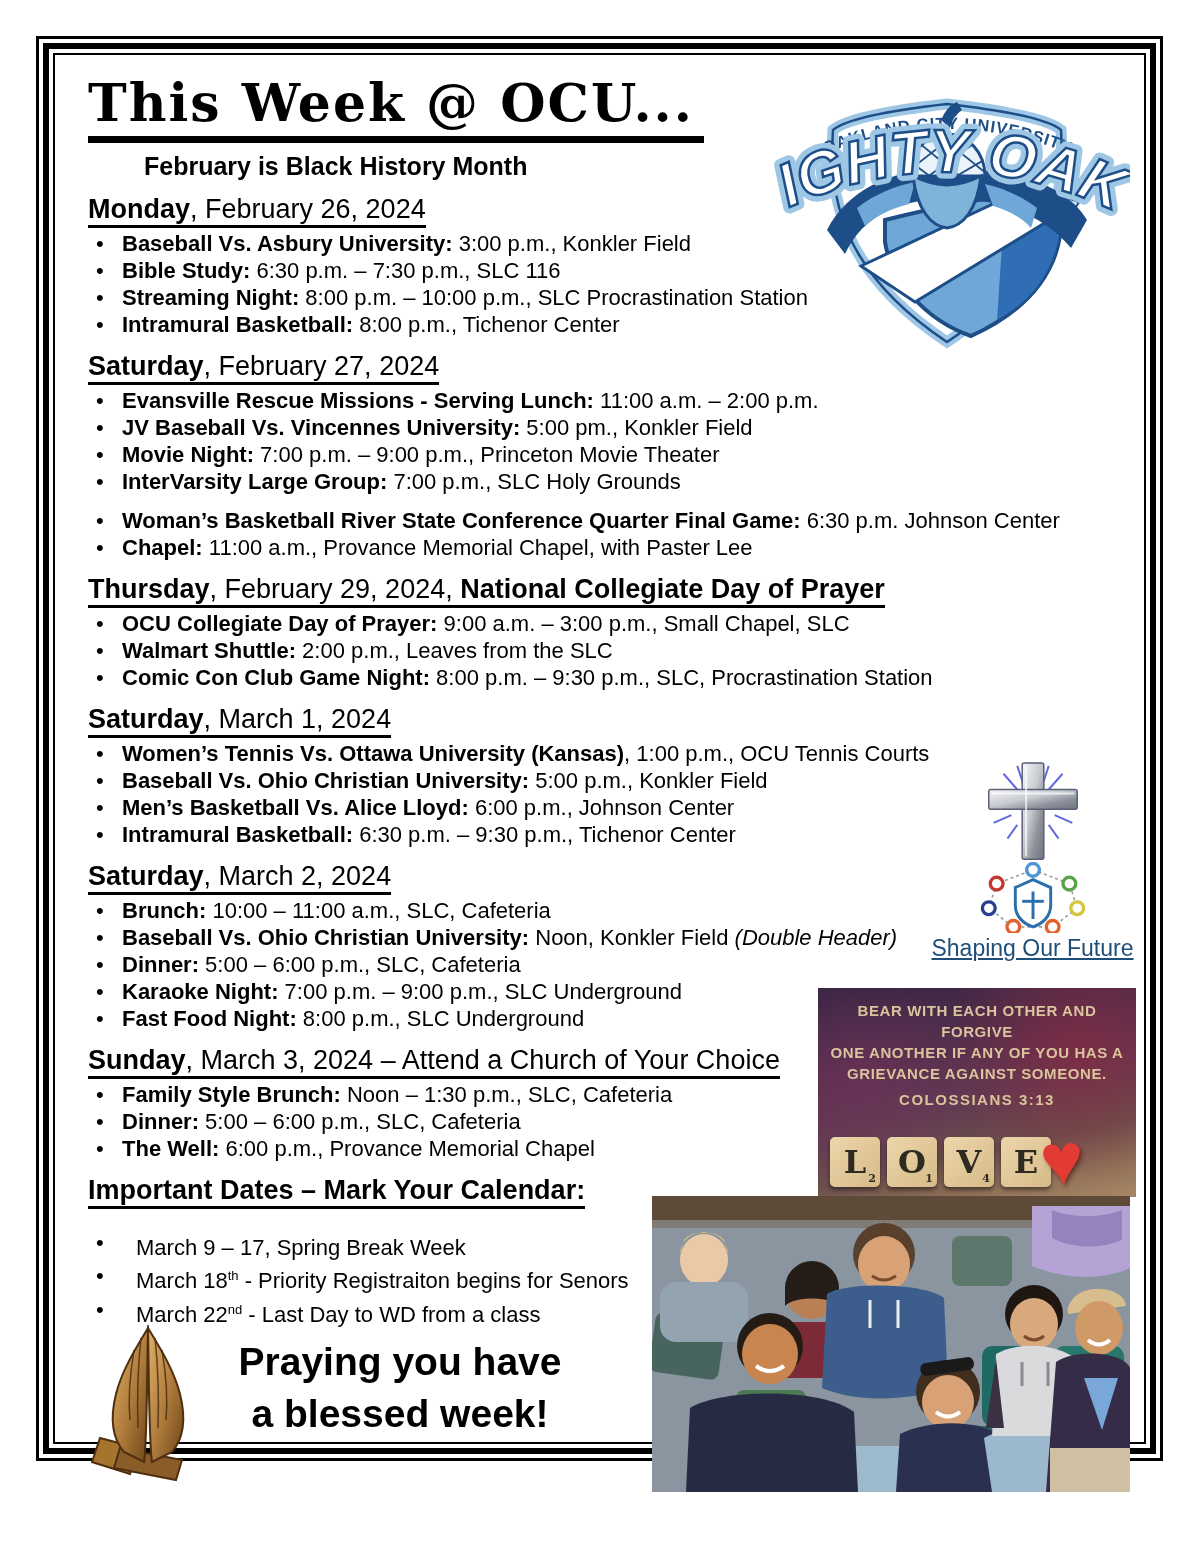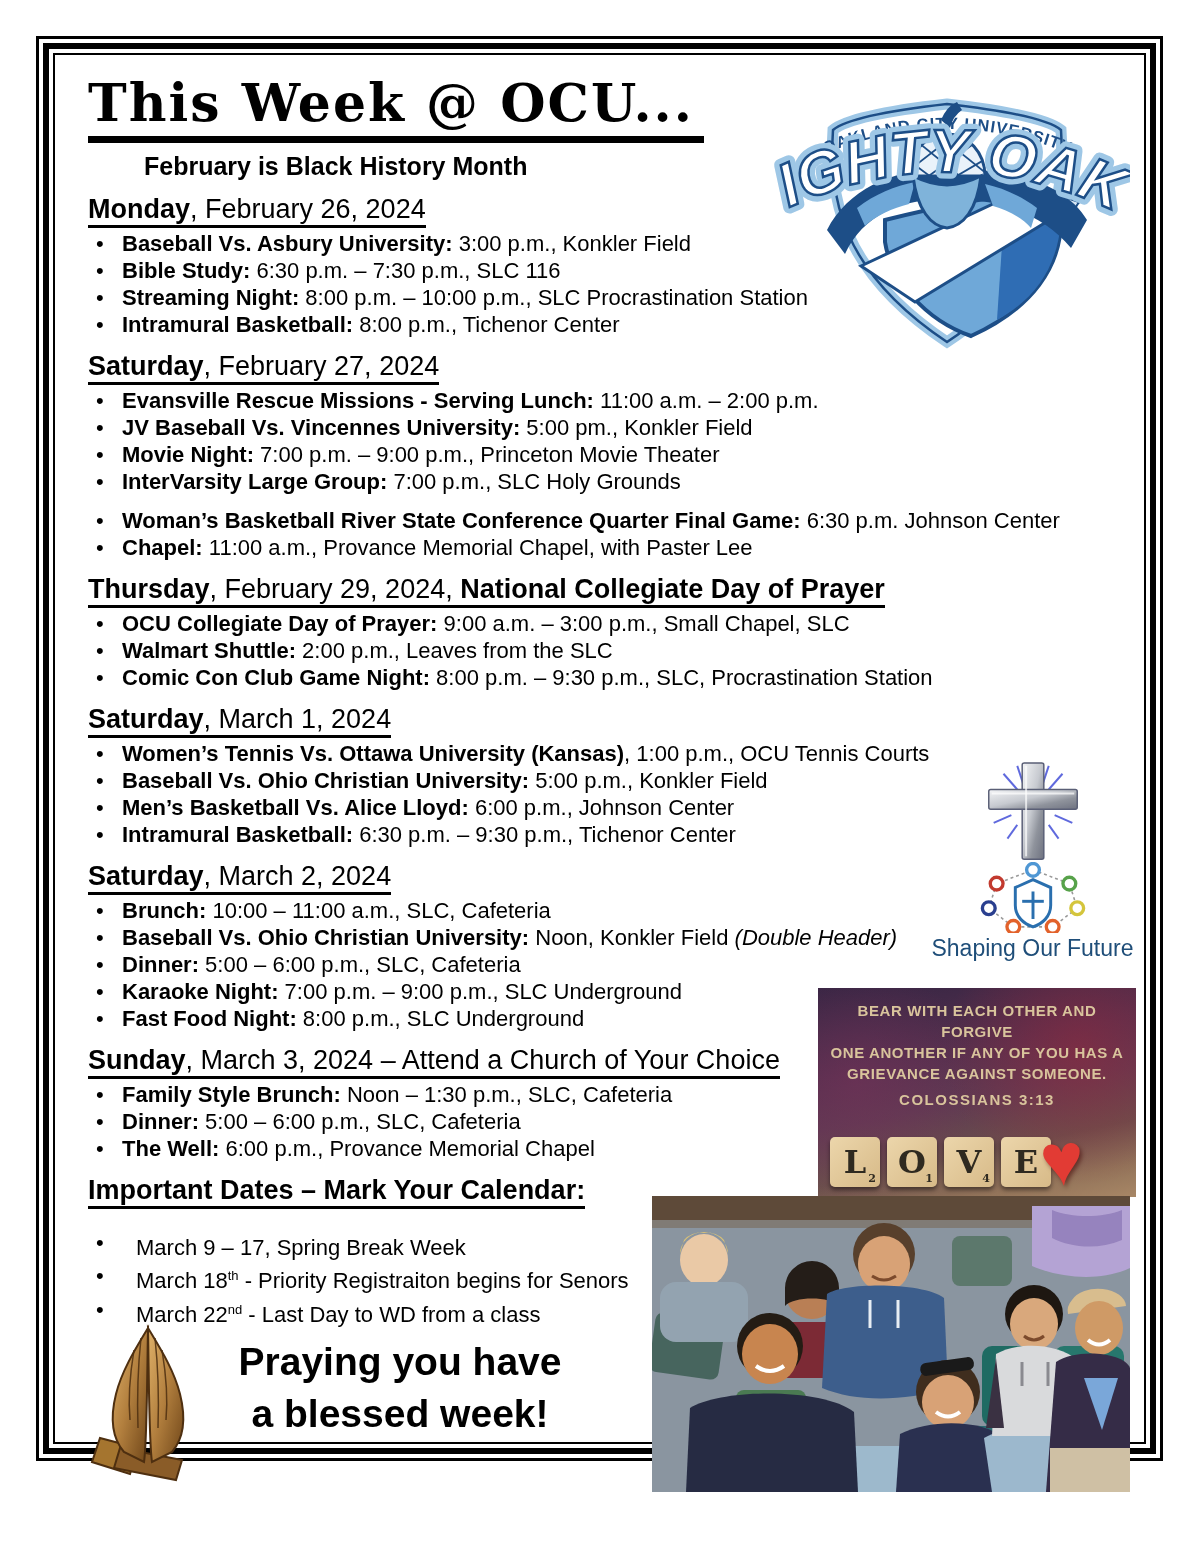--- a/index.html
+++ b/index.html
@@ -24,21 +24,21 @@
   .i{font-style:italic;}
 
   ul.events{list-style:none;margin:2px 0 0 0;padding:0;}
   ul.events li{position:relative;padding-left:34px;font-size:22px;line-height:27px;white-space:nowrap;}
   ul.events li::before{content:"\2022";position:absolute;left:8px;top:0;font-size:22px;}
 
   
   .logo-wrap{position:absolute;left:765px;top:68px;width:365px;height:287px;}
   .faith-wrap{position:absolute;left:930px;top:760px;width:205px;height:202px;
               display:flex;flex-direction:column;align-items:center;}
-  .faith-label{font-size:23px;color:#1f4e79;margin-top:2px;white-space:nowrap;}
+  .faith-label{font-size:23px;color:#1f4e79;margin-top:2px;white-space:nowrap;text-decoration:underline;}
 
   .verse{position:absolute;left:818px;top:988px;width:318px;height:209px;overflow:hidden;
          background:
            radial-gradient(circle at 82% 30%, rgba(150,40,60,.55), rgba(0,0,0,0) 45%),
            radial-gradient(circle at 12% 45%, rgba(120,50,90,.5), rgba(0,0,0,0) 40%),
            linear-gradient(168deg,#352543 0%,#55304e 34%,#5f3a52 52%,#6b4f4c 72%,#93745a 88%,#a88766 100%);}
   .verse-text{padding:12px 8px 0 8px;text-align:center;color:#d9c49c;font-weight:bold;
               font-size:15px;line-height:21px;letter-spacing:.6px;}
   .verse-ref{margin-top:7px;text-align:center;color:#d9c49c;font-weight:bold;font-size:15px;letter-spacing:1.5px;}
   .tiles{position:absolute;left:12px;bottom:10px;display:flex;gap:7px;}

